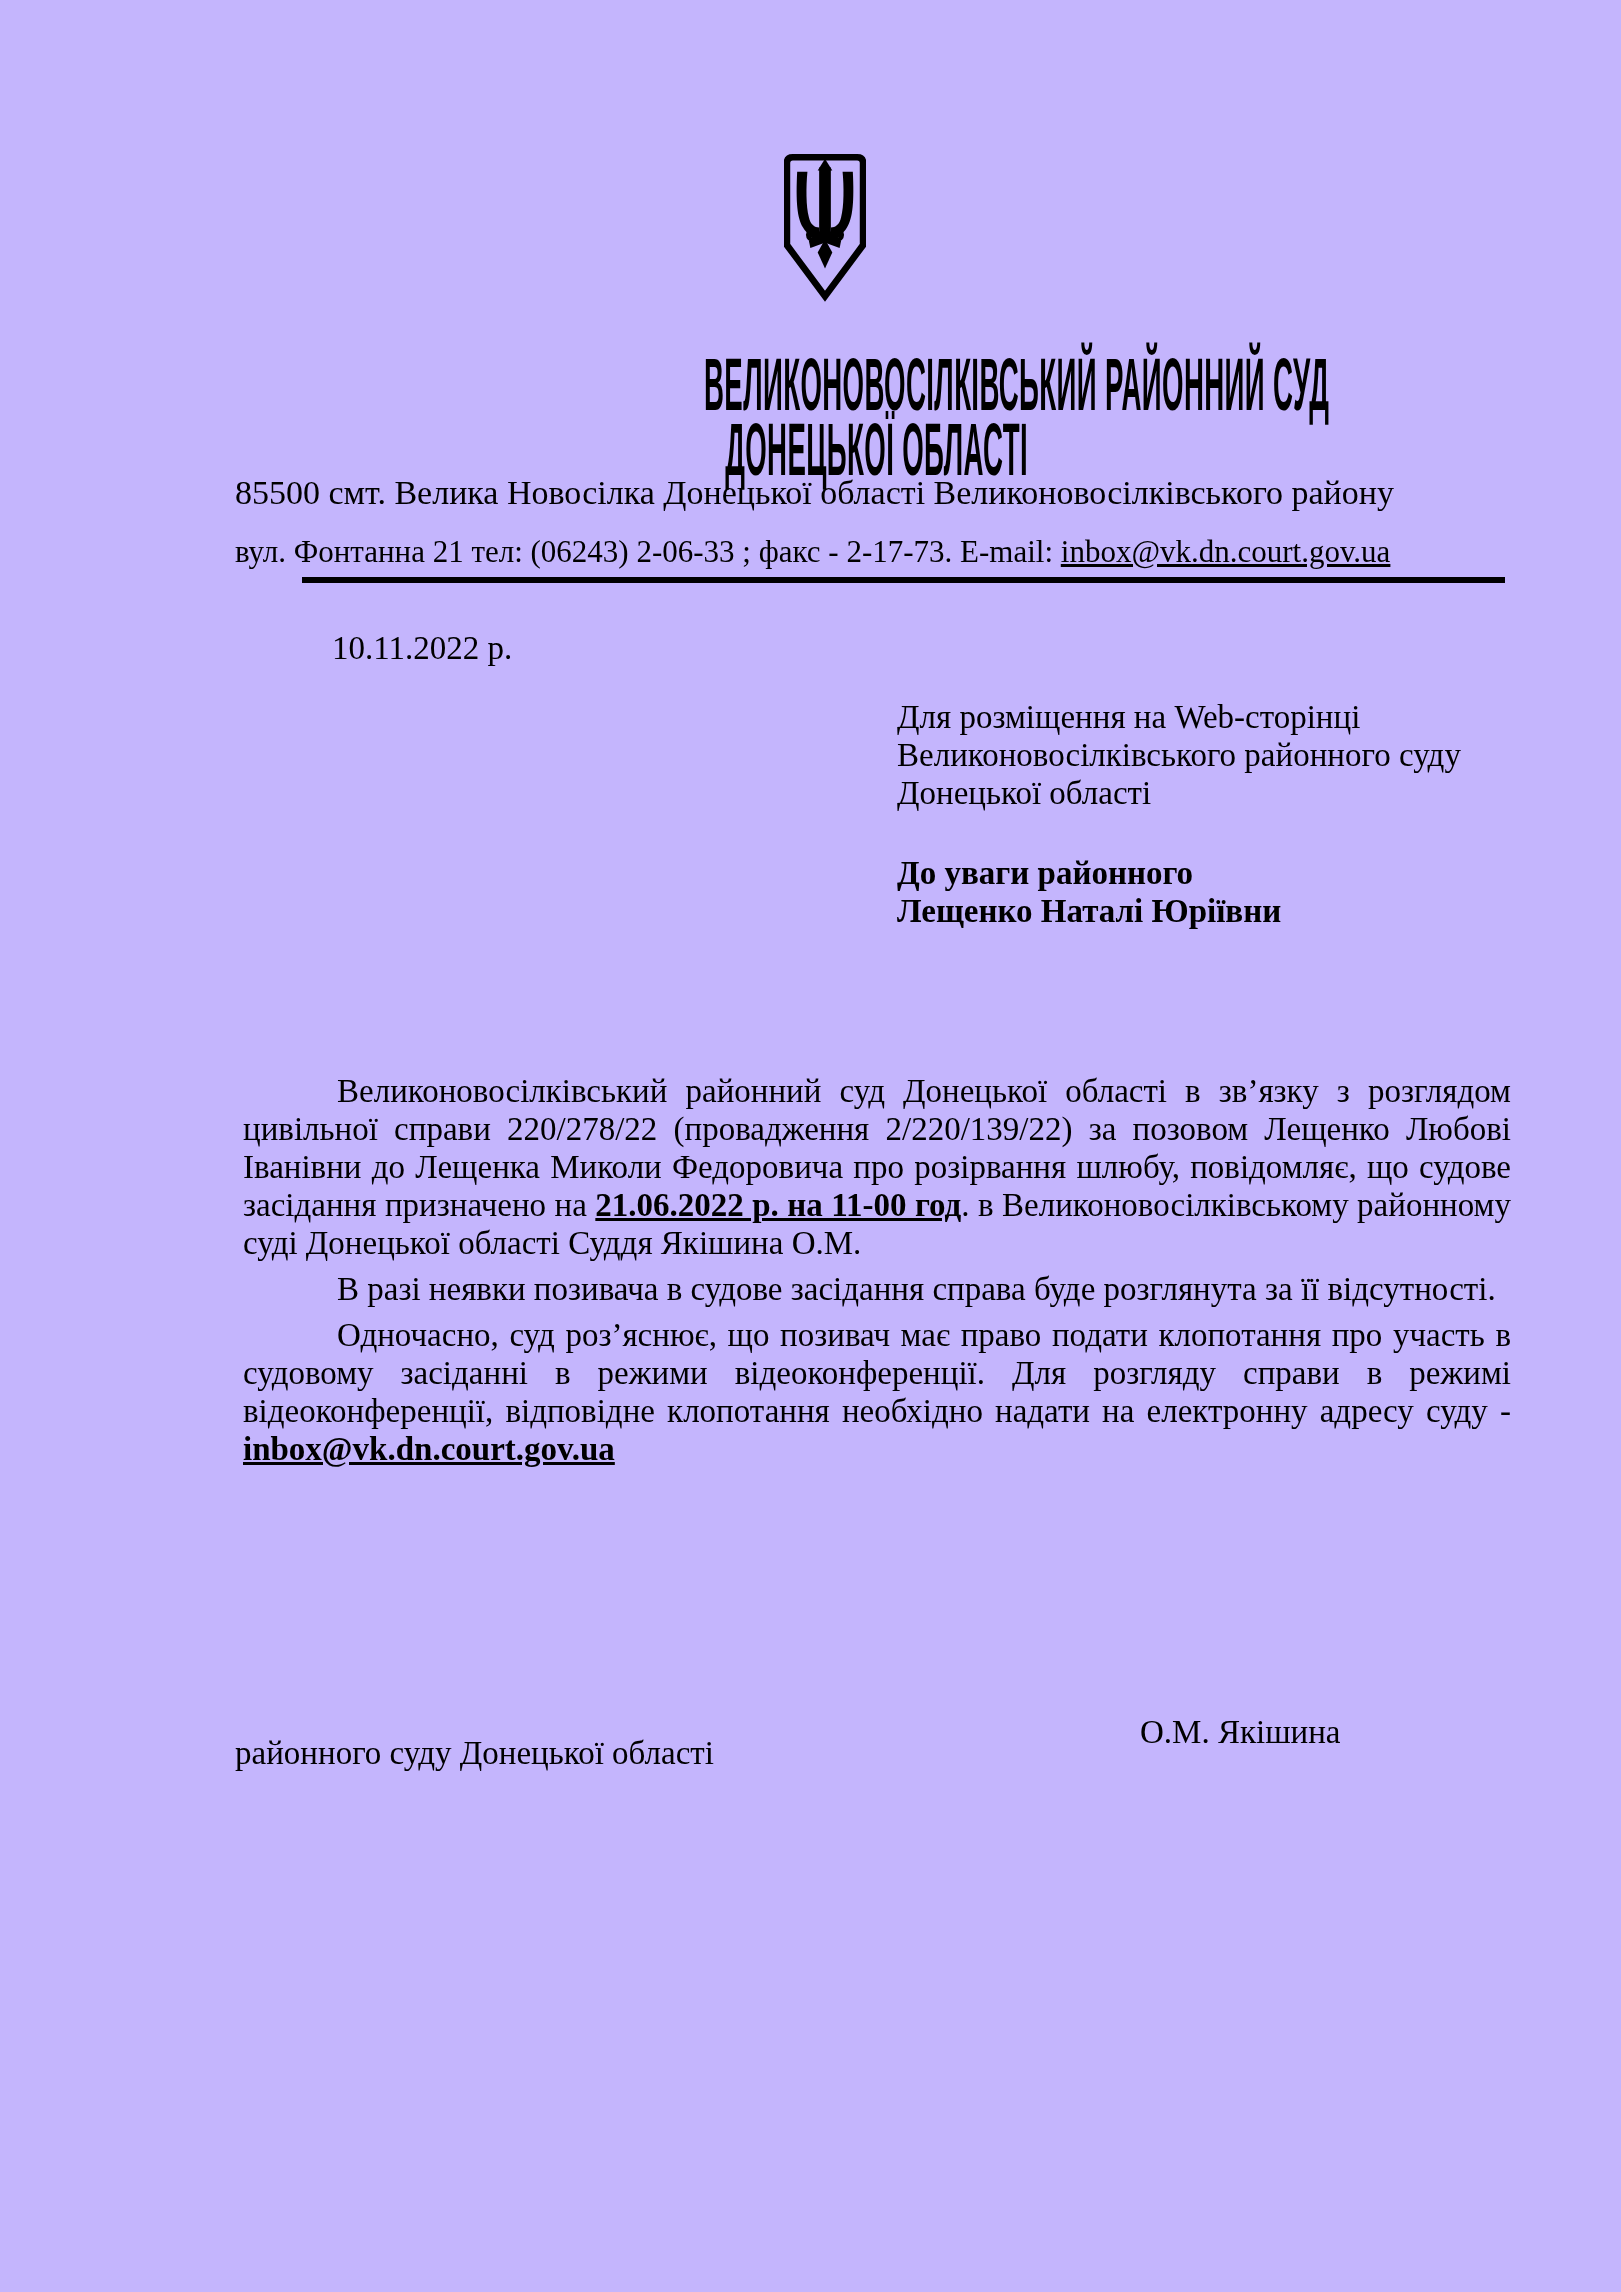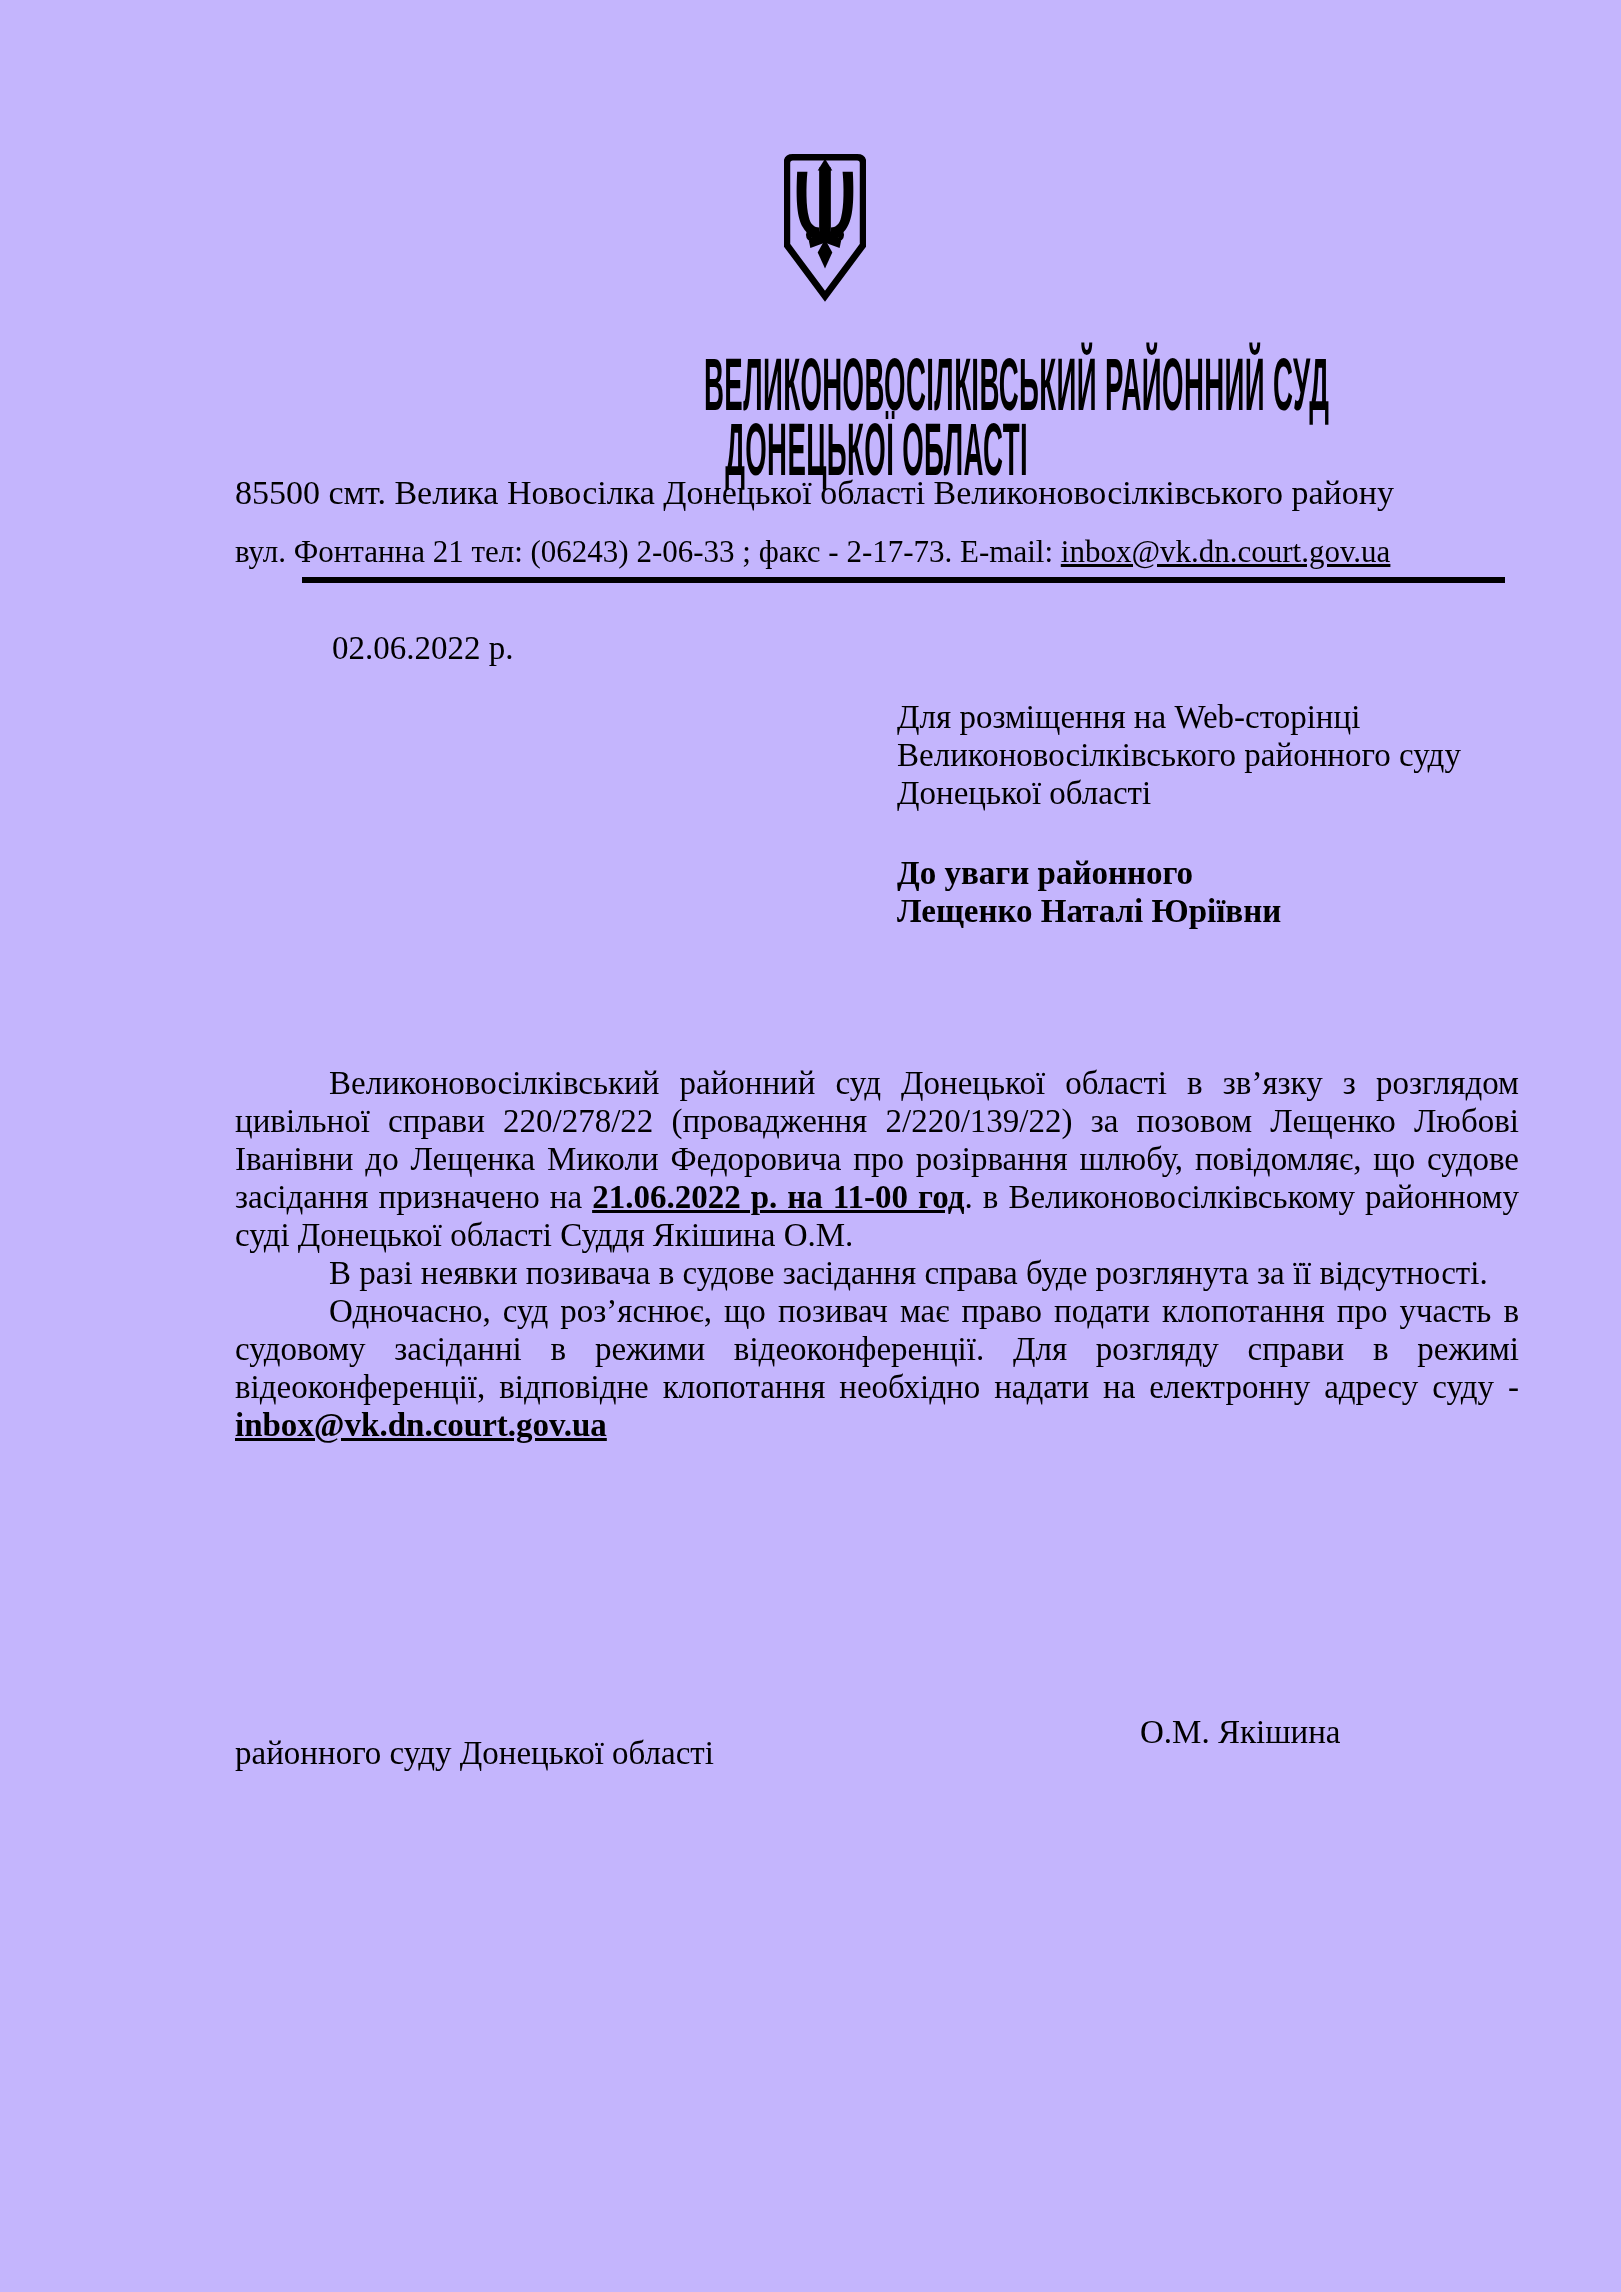--- a/index.html
+++ b/index.html
@@ -39,21 +39,21 @@
   }
   
   .date{position:absolute; left:332px; top:630px; font-size:33px;}
   .recipient{position:absolute; left:897px; top:698px; font-size:33px; line-height:38px;}
   .attention{position:absolute; left:897px; top:854px; font-size:33px; line-height:38px; font-weight:700;}
   
   .body-text{
     position:absolute; left:235px; top:1064px; width:1284px;
     font-size:33px; line-height:38px; text-align:justify;
   }
-  .body-text p{margin:0; text-indent:94px;}
+  .body-text p{margin:8px; text-indent:94px;}
   .hl{font-weight:700; text-decoration:underline; text-decoration-thickness:2.9px;}
   .email-bold{font-weight:700; text-decoration:underline; text-decoration-thickness:2.9px;}
   
   .sig1{position:absolute; left:235px; top:1676px; font-size:33px;}
   .sig2{position:absolute; left:235px; top:1714px; font-size:33px;margin-top:21px;}
   .sig-name{position:absolute; left:1140px; top:1714px; font-size:33px;}
 </style>
 </head>
 <body>
 
@@ -83,21 +83,21 @@
   </div>
   <div class="court-title title2">
     <span class="squeeze">ДОНЕЦЬКОЇ ОБЛАСТІ</span>
   </div>
 
   <div class="addr addr1">85500 смт. Велика Новосілка Донецької області Великоновосілківського району</div>
   <div class="addr addr2"><span>вул. Фонтанна 21 тел: (06243) 2-06-33 ; факс - 2-17-73. E-mail: </span><span class="email-link">inbox@vk.dn.court.gov.ua</span></div>
 
   <div class="head-rule"></div>
 
-  <div class="date">02.06.2022 р.</div>
+  <div class="date">10.11.2022 р.</div>
 
   <div class="recipient">
     <div>Для розміщення на Web-сторінці</div>
     <div>Великоновосілківського районного суду</div>
     <div>Донецької області</div>
   </div>
   <div class="attention">
     <div>До уваги районного</div>
     <div>Лещенко Наталі Юріївни</div>
   </div>

